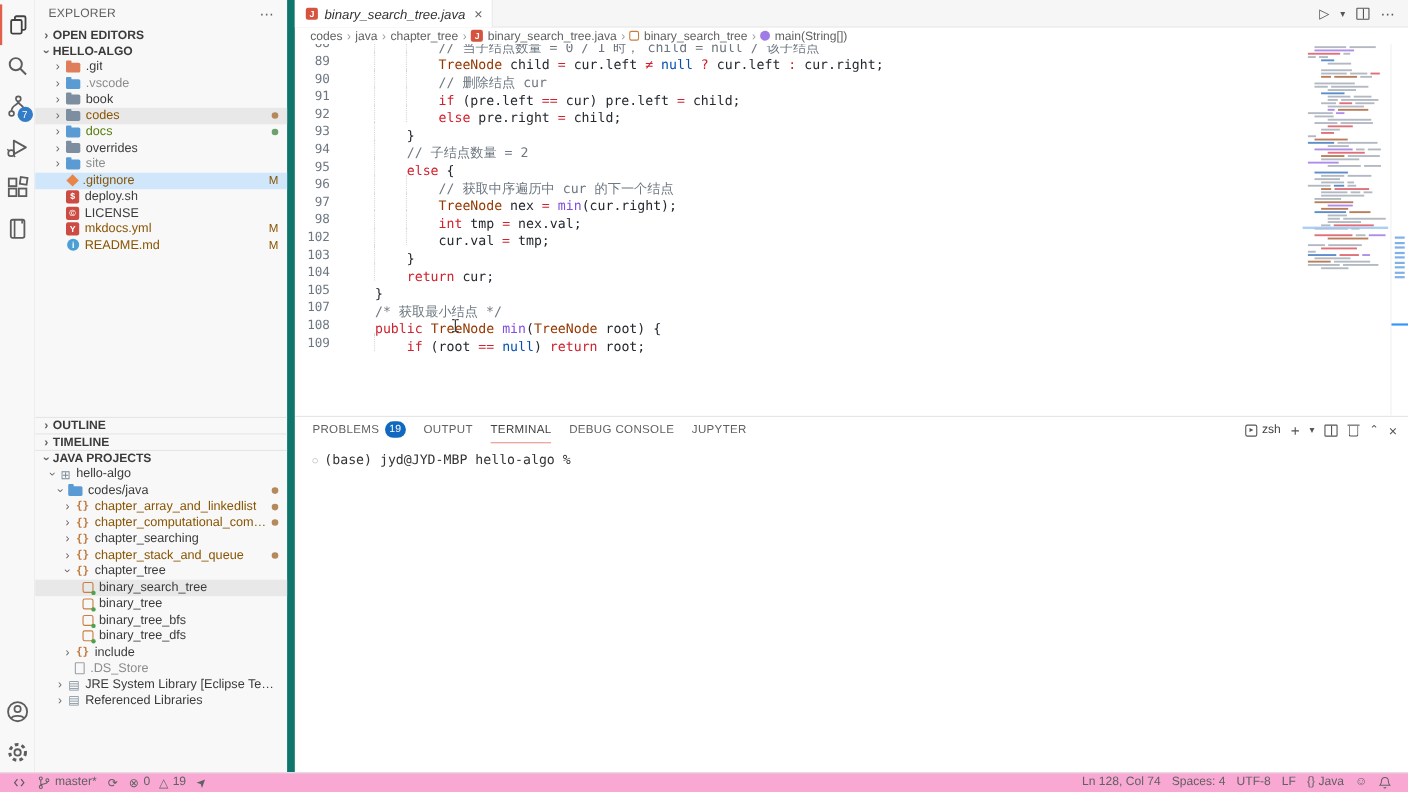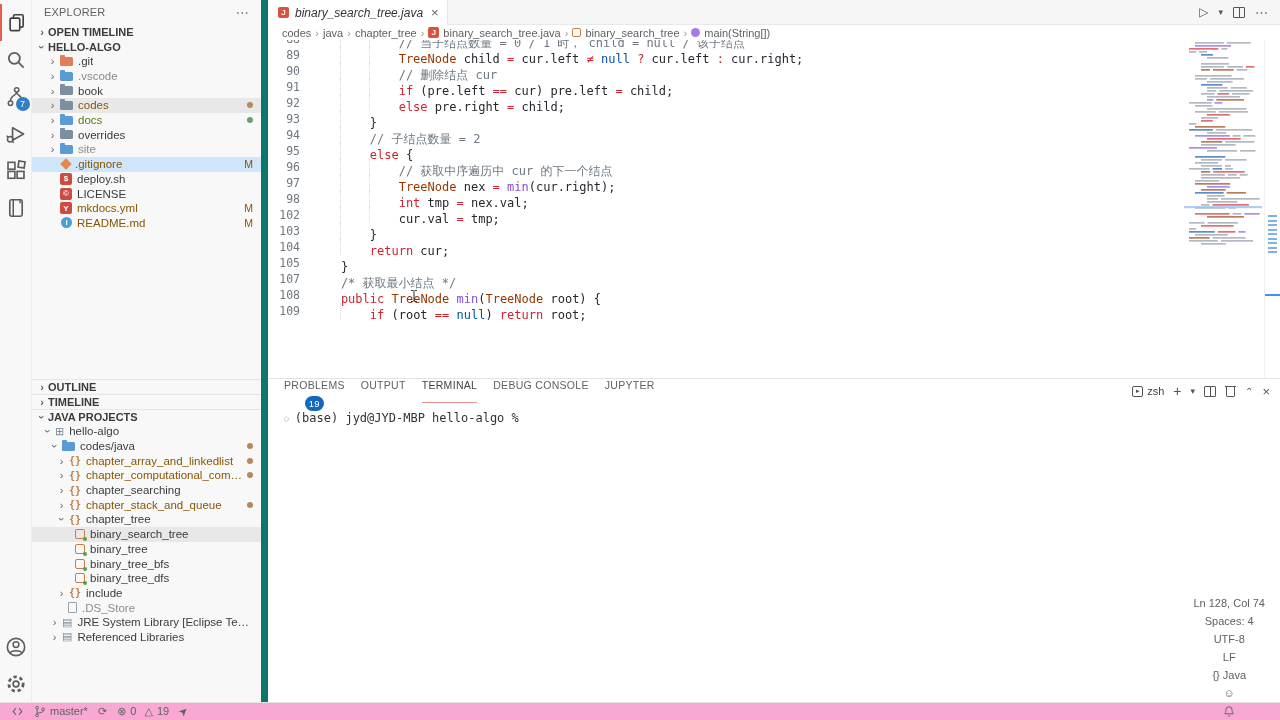--- a/index.html
+++ b/index.html
@@ -73,38 +73,38 @@
 
   .minimap { width:80px; flex:none; position:relative; }
   .overview { width:16px; flex:none; position:relative; border-left:1px solid #f0f0f0; }
   .ov-mark { position:absolute; left:3px; width:9px; height:2px; background:#7fb0e8; }
   .ov-cursor { position:absolute; left:0; width:16px; height:2px; background:#3794ff; }
   .mouse-ibeam { position:absolute; pointer-events:none; }
 
   
   .panel { height:324px; border-top:1px solid #e3e3e3; display:flex; flex-direction:column; background:#fff; }
   .panel-tabs { height:24px; display:flex; align-items:center; padding:0 10px 0 16px; gap:16px; }
-  .ptab { font-size:10.5px; letter-spacing:.3px; color:#616161; height:24px; display:flex; align-items:center; gap:5px; cursor:pointer; border-bottom:1.5px solid transparent;flex-direction:column; }
+  .ptab { font-size:10.5px; letter-spacing:.3px; color:#616161; height:24px; display:flex; align-items:center; gap:5px; cursor:pointer; border-bottom:1.5px solid transparent; }
   .ptab.active { color:#424242; border-bottom:1.5px solid #e8948a; }
   .pbadge { min-width:15px; height:15px; border-radius:8px; background:#1168bf; color:#fff; font-size:9.5px; line-height:15px; text-align:center; padding:0 4px; }
   .panel-actions { margin-left:auto; display:flex; align-items:center; gap:9px; color:#555; font-size:12px; }
   .panel-actions span { cursor:pointer; }
   .shell-pick { display:flex; align-items:center; gap:4px; font-size:11px; color:#424242; }
   .term-ico { width:11px; height:11px; border:1px solid #555; border-radius:2px; font-size:7px; display:inline-flex; align-items:center; justify-content:center; color:#555; }
   .trash { width:11px; height:12px; position:relative; display:inline-block; }
   .trash::before { content:""; position:absolute; left:1px; right:1px; top:2px; bottom:0; border:1px solid #555; border-top:none; border-radius:0 0 2px 2px; }
   .trash::after { content:""; position:absolute; left:0; right:0; top:1px; height:1px; background:#555; }
   .term-body { flex:1; position:relative; font-family:"DejaVu Sans Mono", "Liberation Mono", monospace; font-size:12px; color:#333; padding:8px 0 0 16px; }
   .term-line { display:flex; align-items:center; gap:6px; }
   .term-deco { color:#b4b4b4; font-size:8px; }
 
   
   .status-bar { position:absolute; left:0; right:0; bottom:0; height:18px; background:#f9a8d4; border-top:1px solid #e3e3e3; display:flex; align-items:flex-end; font-size:11px; color:#616161; padding:0 10px 0 6px; }
   .sb-item { display:flex; align-items:center; gap:4px; padding:0 5px; height:18px; cursor:pointer; }
-  .sb-right { margin-left:auto; display:flex; align-items:center;flex-direction:column; }
+  .sb-right { margin-left:auto; display:flex; align-items:center; }
   .sb-glyph { font-size:11px; }
   svg.icn { display:block; }
 </style>
 </head>
 <body>
 
 <div class="app">
   <div class="cols">
 
     <div class="activity-bar" id="activity-bar">
@@ -167,21 +167,21 @@
         </div>
       </div>
 
     <div class="sidebar">
       <div class="sb-header">
         <span>EXPLORER</span>
         <span class="more">⋯</span>
       </div>
       <div class="sec-head" style="font-weight:bold;">
         <span class="chev">›</span>
-        <span>OPEN TIMELINE</span>
+        <span>OPEN EDITORS</span>
       </div>
       <div class="sec-head">
         <span class="chev exp">›</span>
         <span>HELLO-ALGO</span>
       </div>
       <div id="file-tree">
           <div class="tree-row" style="padding-left: 15px;">
             <span class="chev">›</span>
             <span class="fold" style="background: rgb(222, 126, 90);"></span>
             <span class="lbl def">.git</span>

